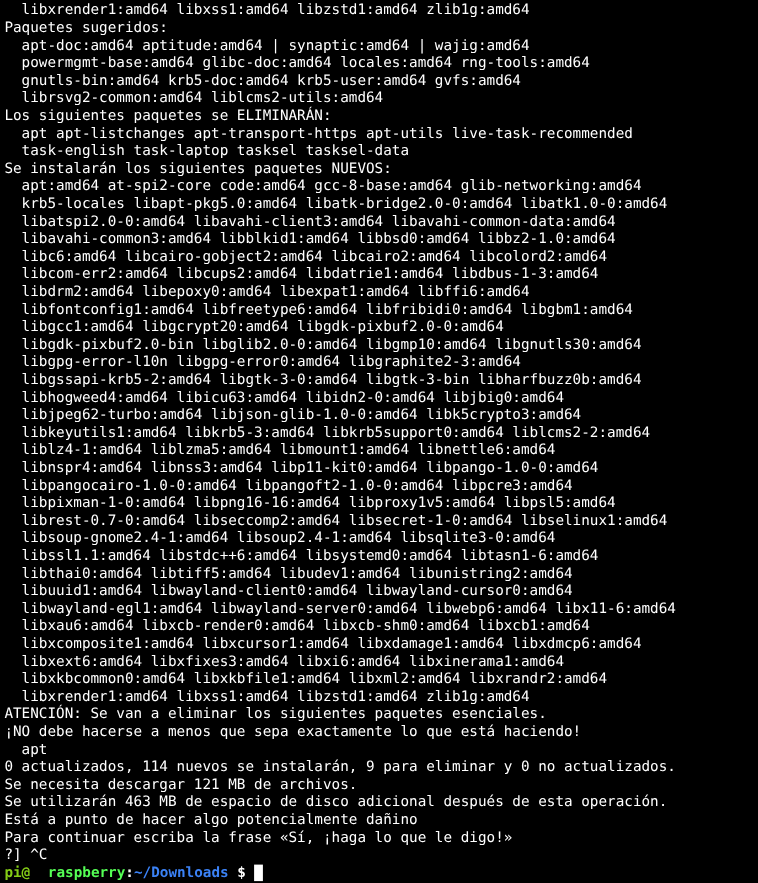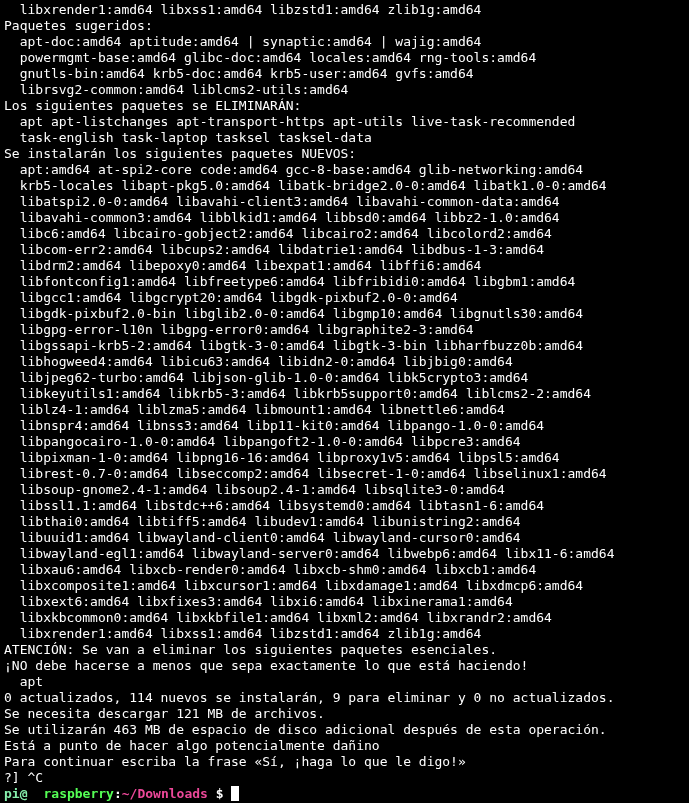--- a/index.html
+++ b/index.html
@@ -12,24 +12,24 @@
   }
   .terminal {
     font-family: "DejaVu Sans Mono", "Liberation Mono", "Courier New", monospace;
     font-size: 13px;
     line-height: 16px;
     color: #ffffff;
     padding: 2px 4px 4px 4px;
     white-space: pre;
     letter-spacing: 0px;
   }
-  .user   { color: #86efac; font-weight: bold; }
+  .user   { color: #84cc16; font-weight: bold; }
   .host   { color: #55ff55; font-weight: bold; margin-left: 16px; }
   .colon  { color: #ffffff; font-weight: bold; }
-  .path   { color: #ec4899; font-weight: bold; }
+  .path   { color: #3b82f6; font-weight: bold; }
   .dollar { color: #ffffff; font-weight: bold; }
   .cursor {
     display: inline-block;
     width: 8px;
     height: 15px;
     background: #ffffff;
     vertical-align: text-bottom;
   }
 </style>
 </head>

